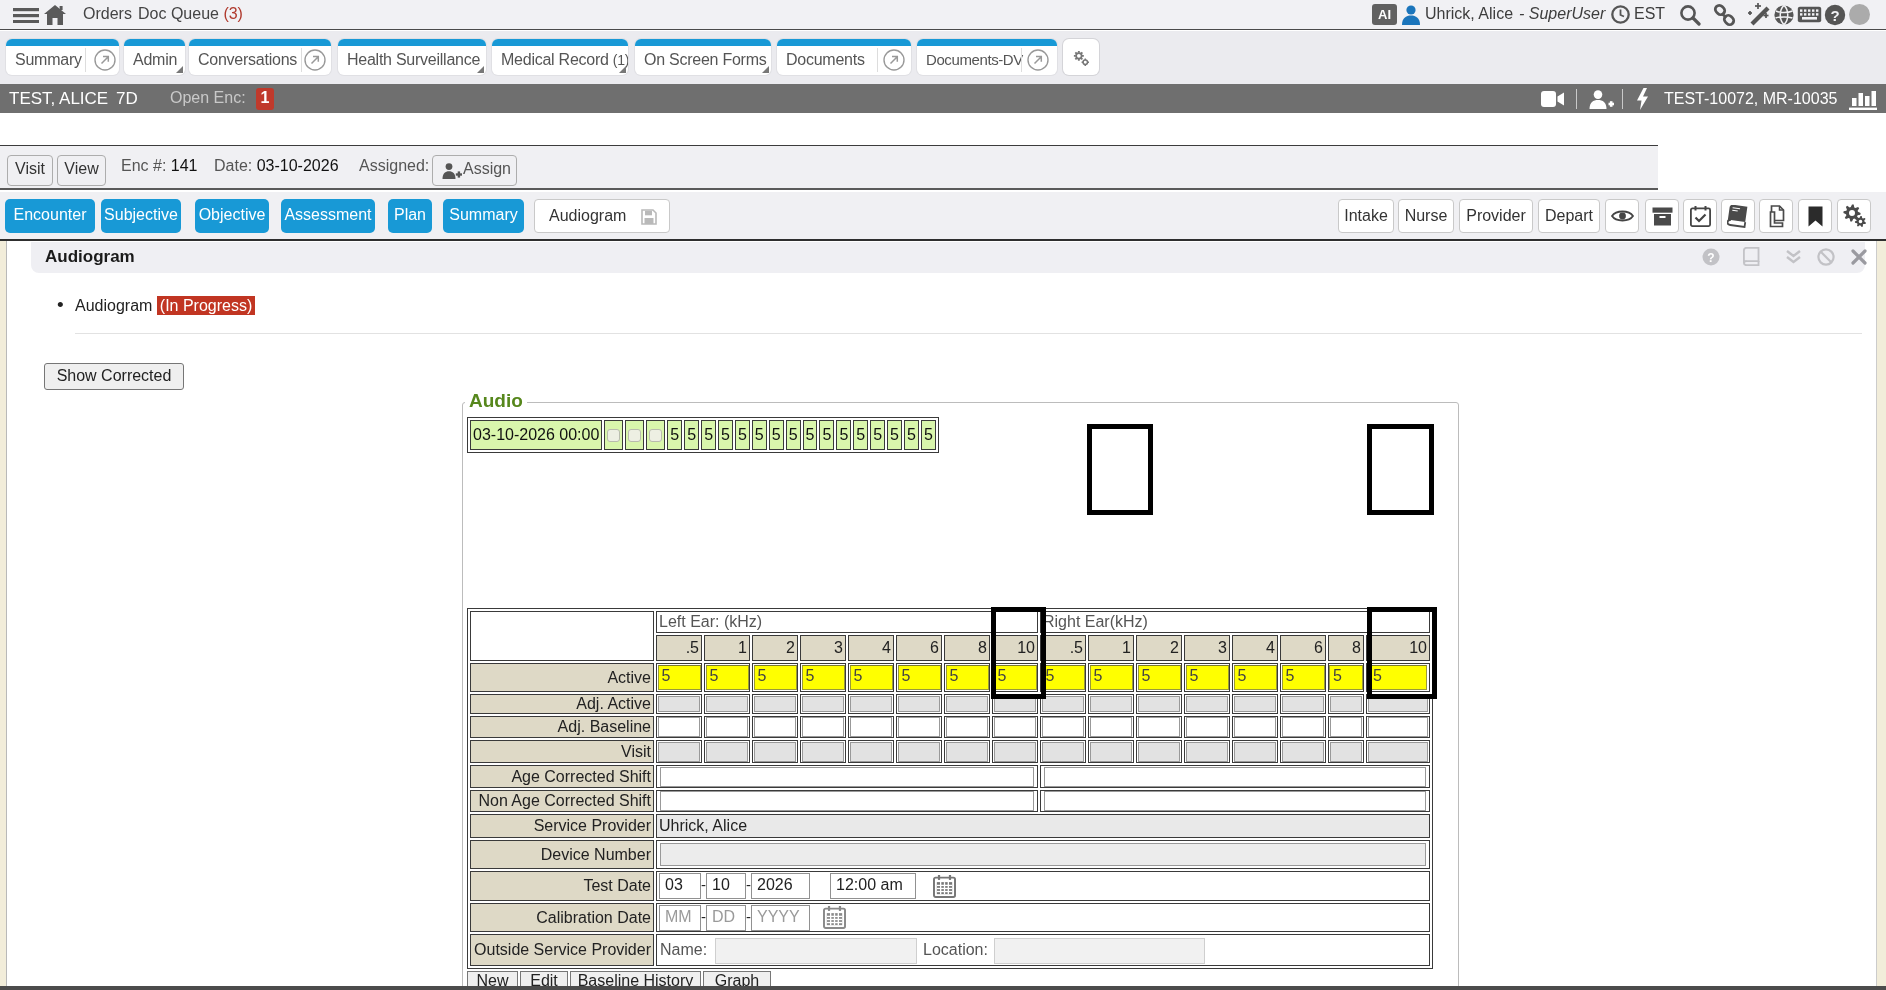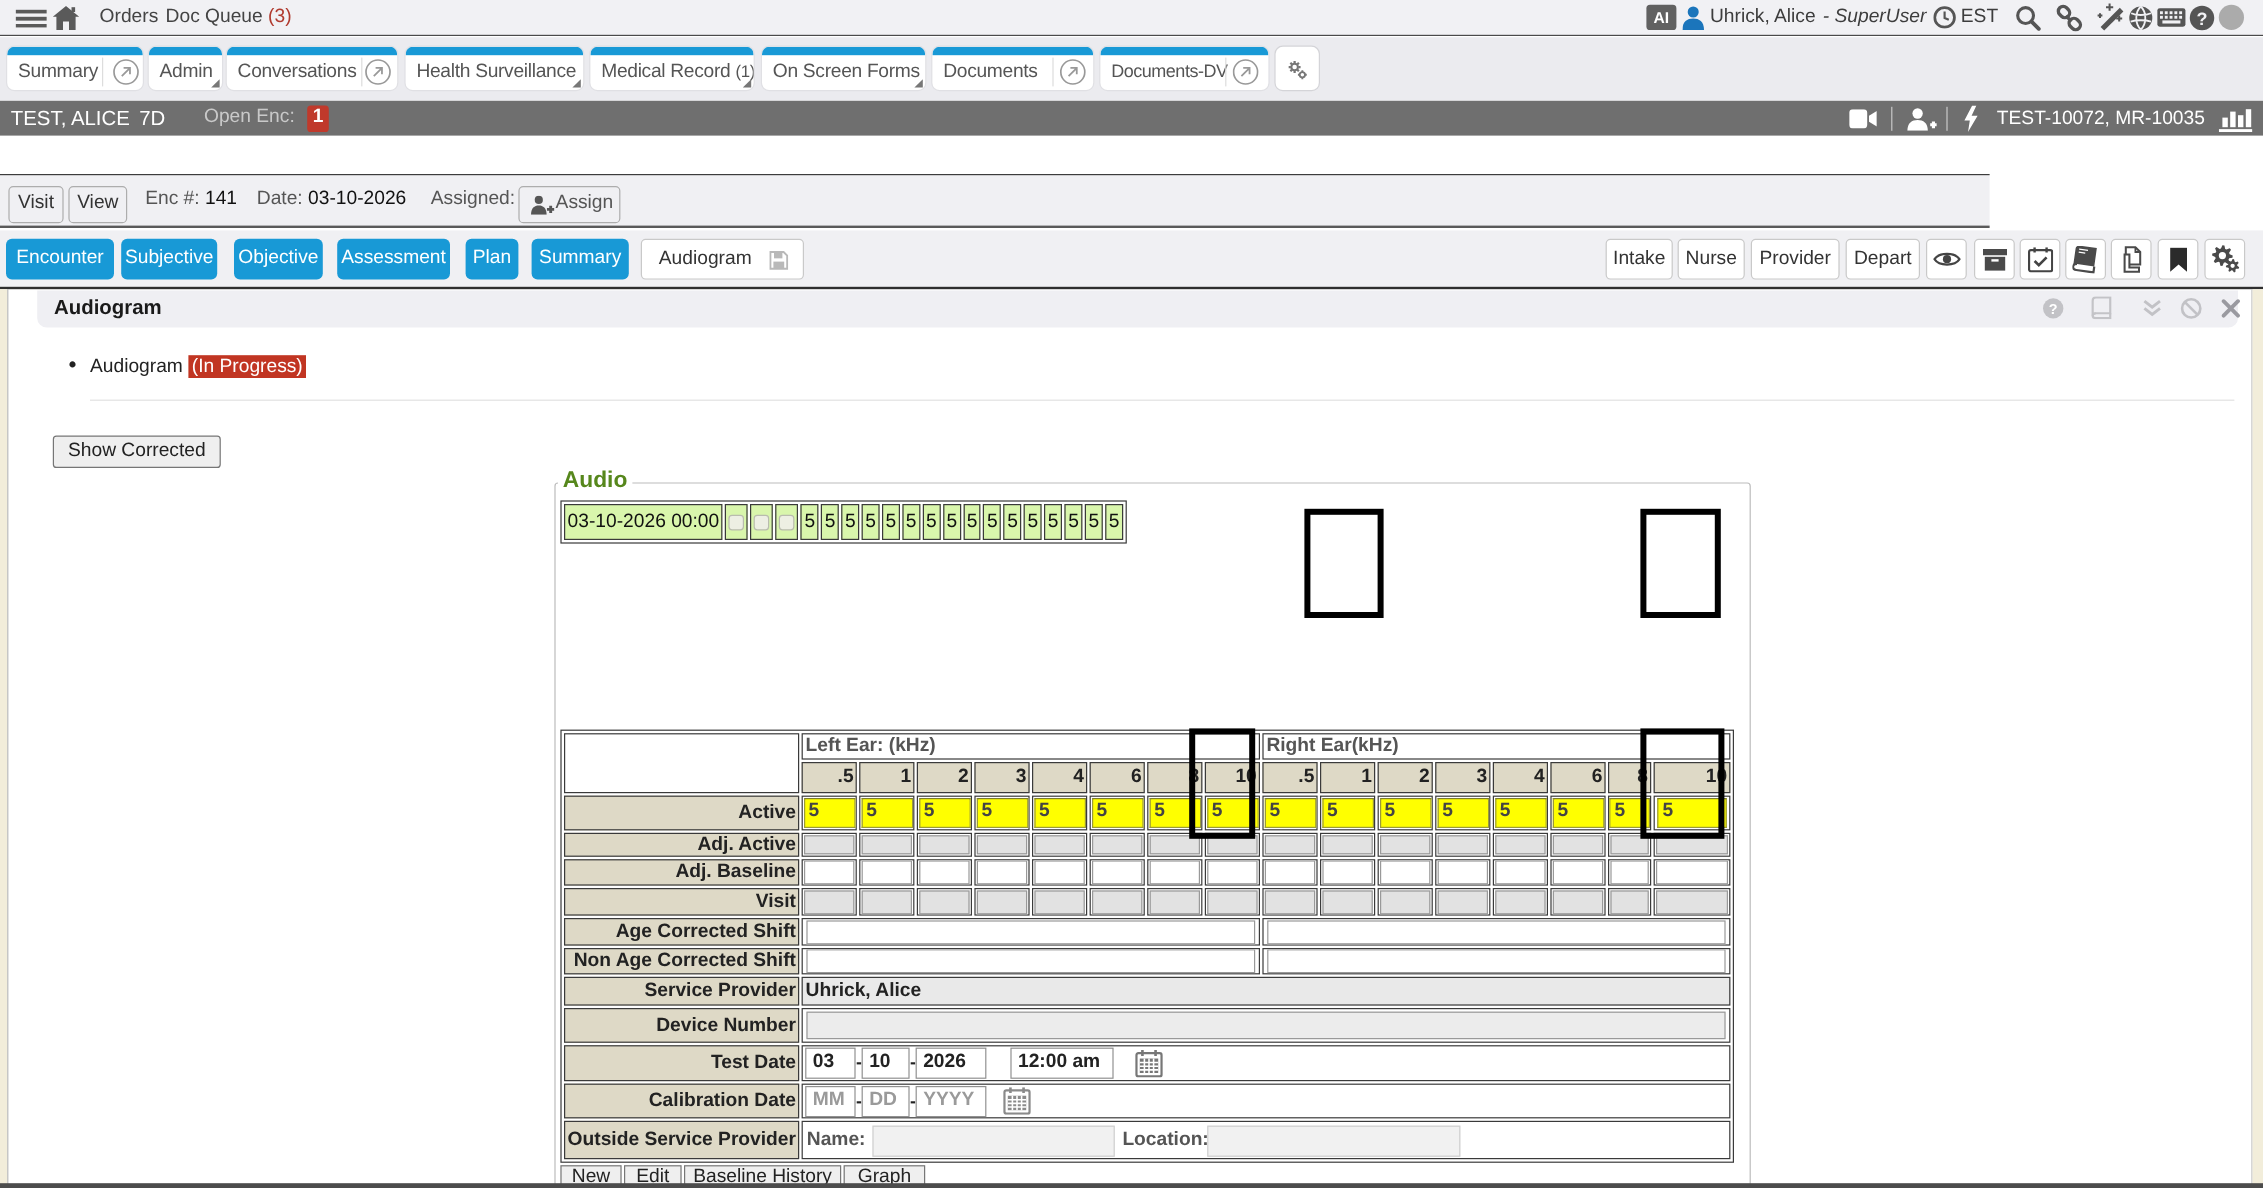--- a/index.html
+++ b/index.html
@@ -69,21 +69,21 @@
 
 table.aud { border-collapse:separate; border-spacing:2px; background:#fff; border:1px solid #3a3a3a; }
 table.aud td { border:1px solid #3a3a3a; font-size:16px; color:#111; padding:0 2px; overflow:hidden; white-space:nowrap; }
 table.aud td.ic { padding:0; }
 #t1 { position:absolute; left:467px; top:417px; }
 #t1 td.b { background:#c5d0f3; }
 #t1 td.g { background:#d9f6ac; }
 .num { text-align:right; }
 .chk { width:13px; height:13px; background:#edefe3; border:1px solid #b9bcae; border-radius:3px; margin:0 auto; }
 
-#t2 { position:absolute; left:467px; top:608px;font-weight:bold; }
+#t2 { position:absolute; left:467px; top:608px; }
 #t2 td { color:#222; }
 #t2 td.tan { background:#ded9c6; }
 #t2 td.wh  { background:#fff; }
 #t2 td.gy  { background:#e9e9e9; }
 .yin { width:43px; height:25px; margin:0 auto; background:#ffff00; border:1px solid #9a9a39; border-top-color:#7c7c2e; color:#444;
   font-size:16px; padding:1px 3px; }
 .gin { height:20px; margin:0 1px; background:#e2e2e2; border:1px solid #999; }
 .gin.s { height:16px; }
 .win { height:20px; margin:0 1px; background:#fff; border:1px solid #999; }
 .tin { display:inline-block; vertical-align:middle; height:26px; background:#fff; border:1px solid #919191;

